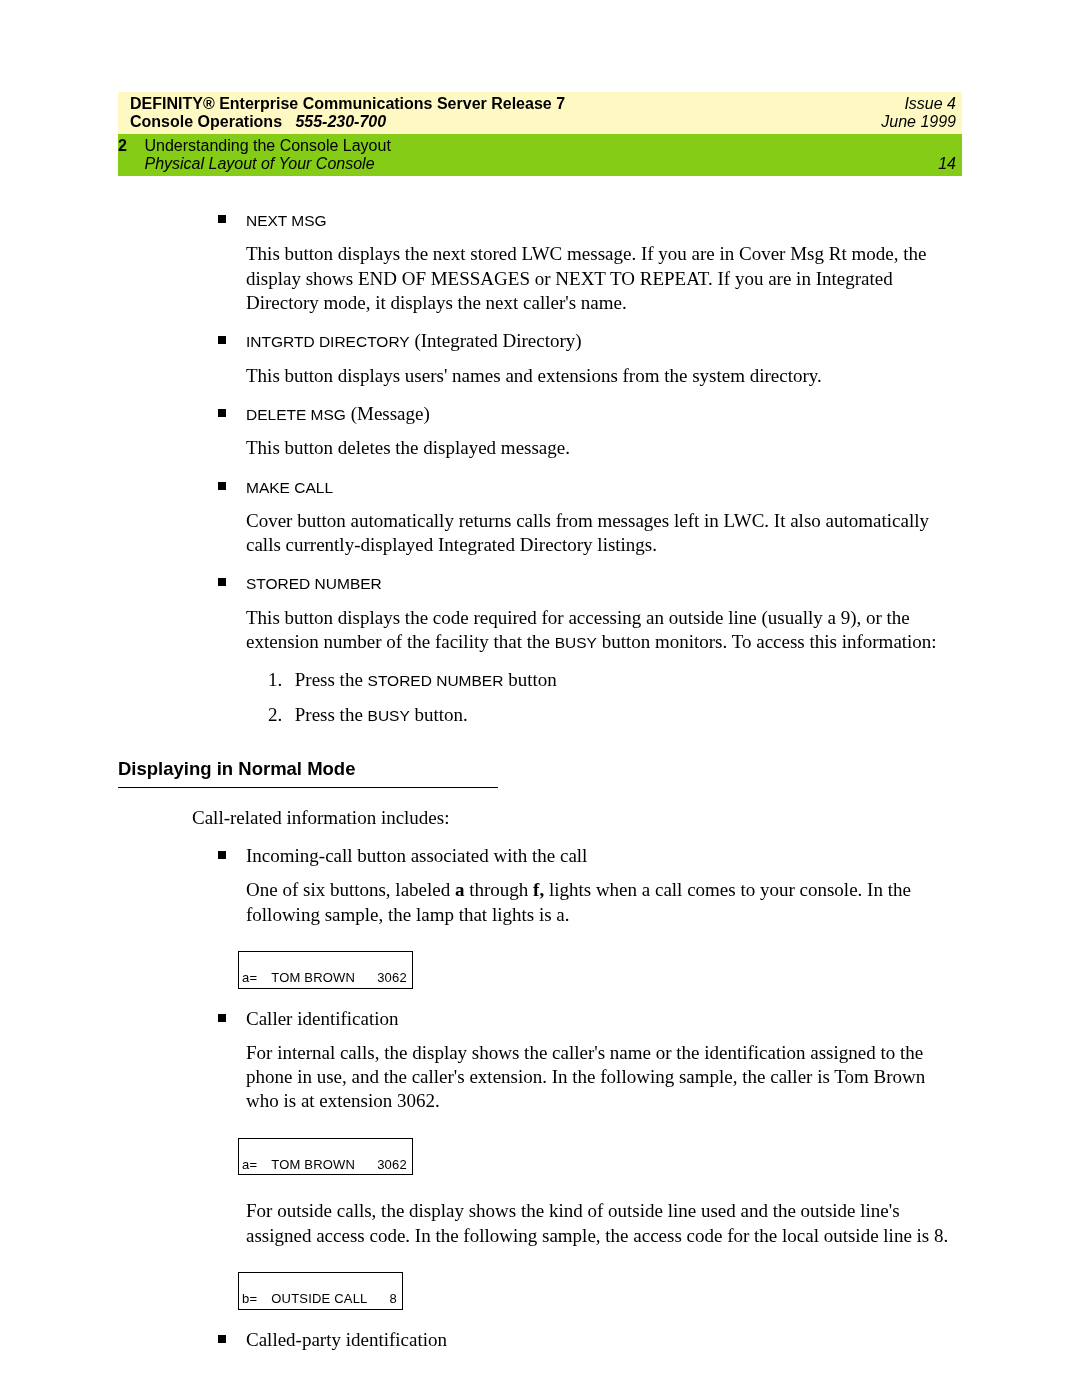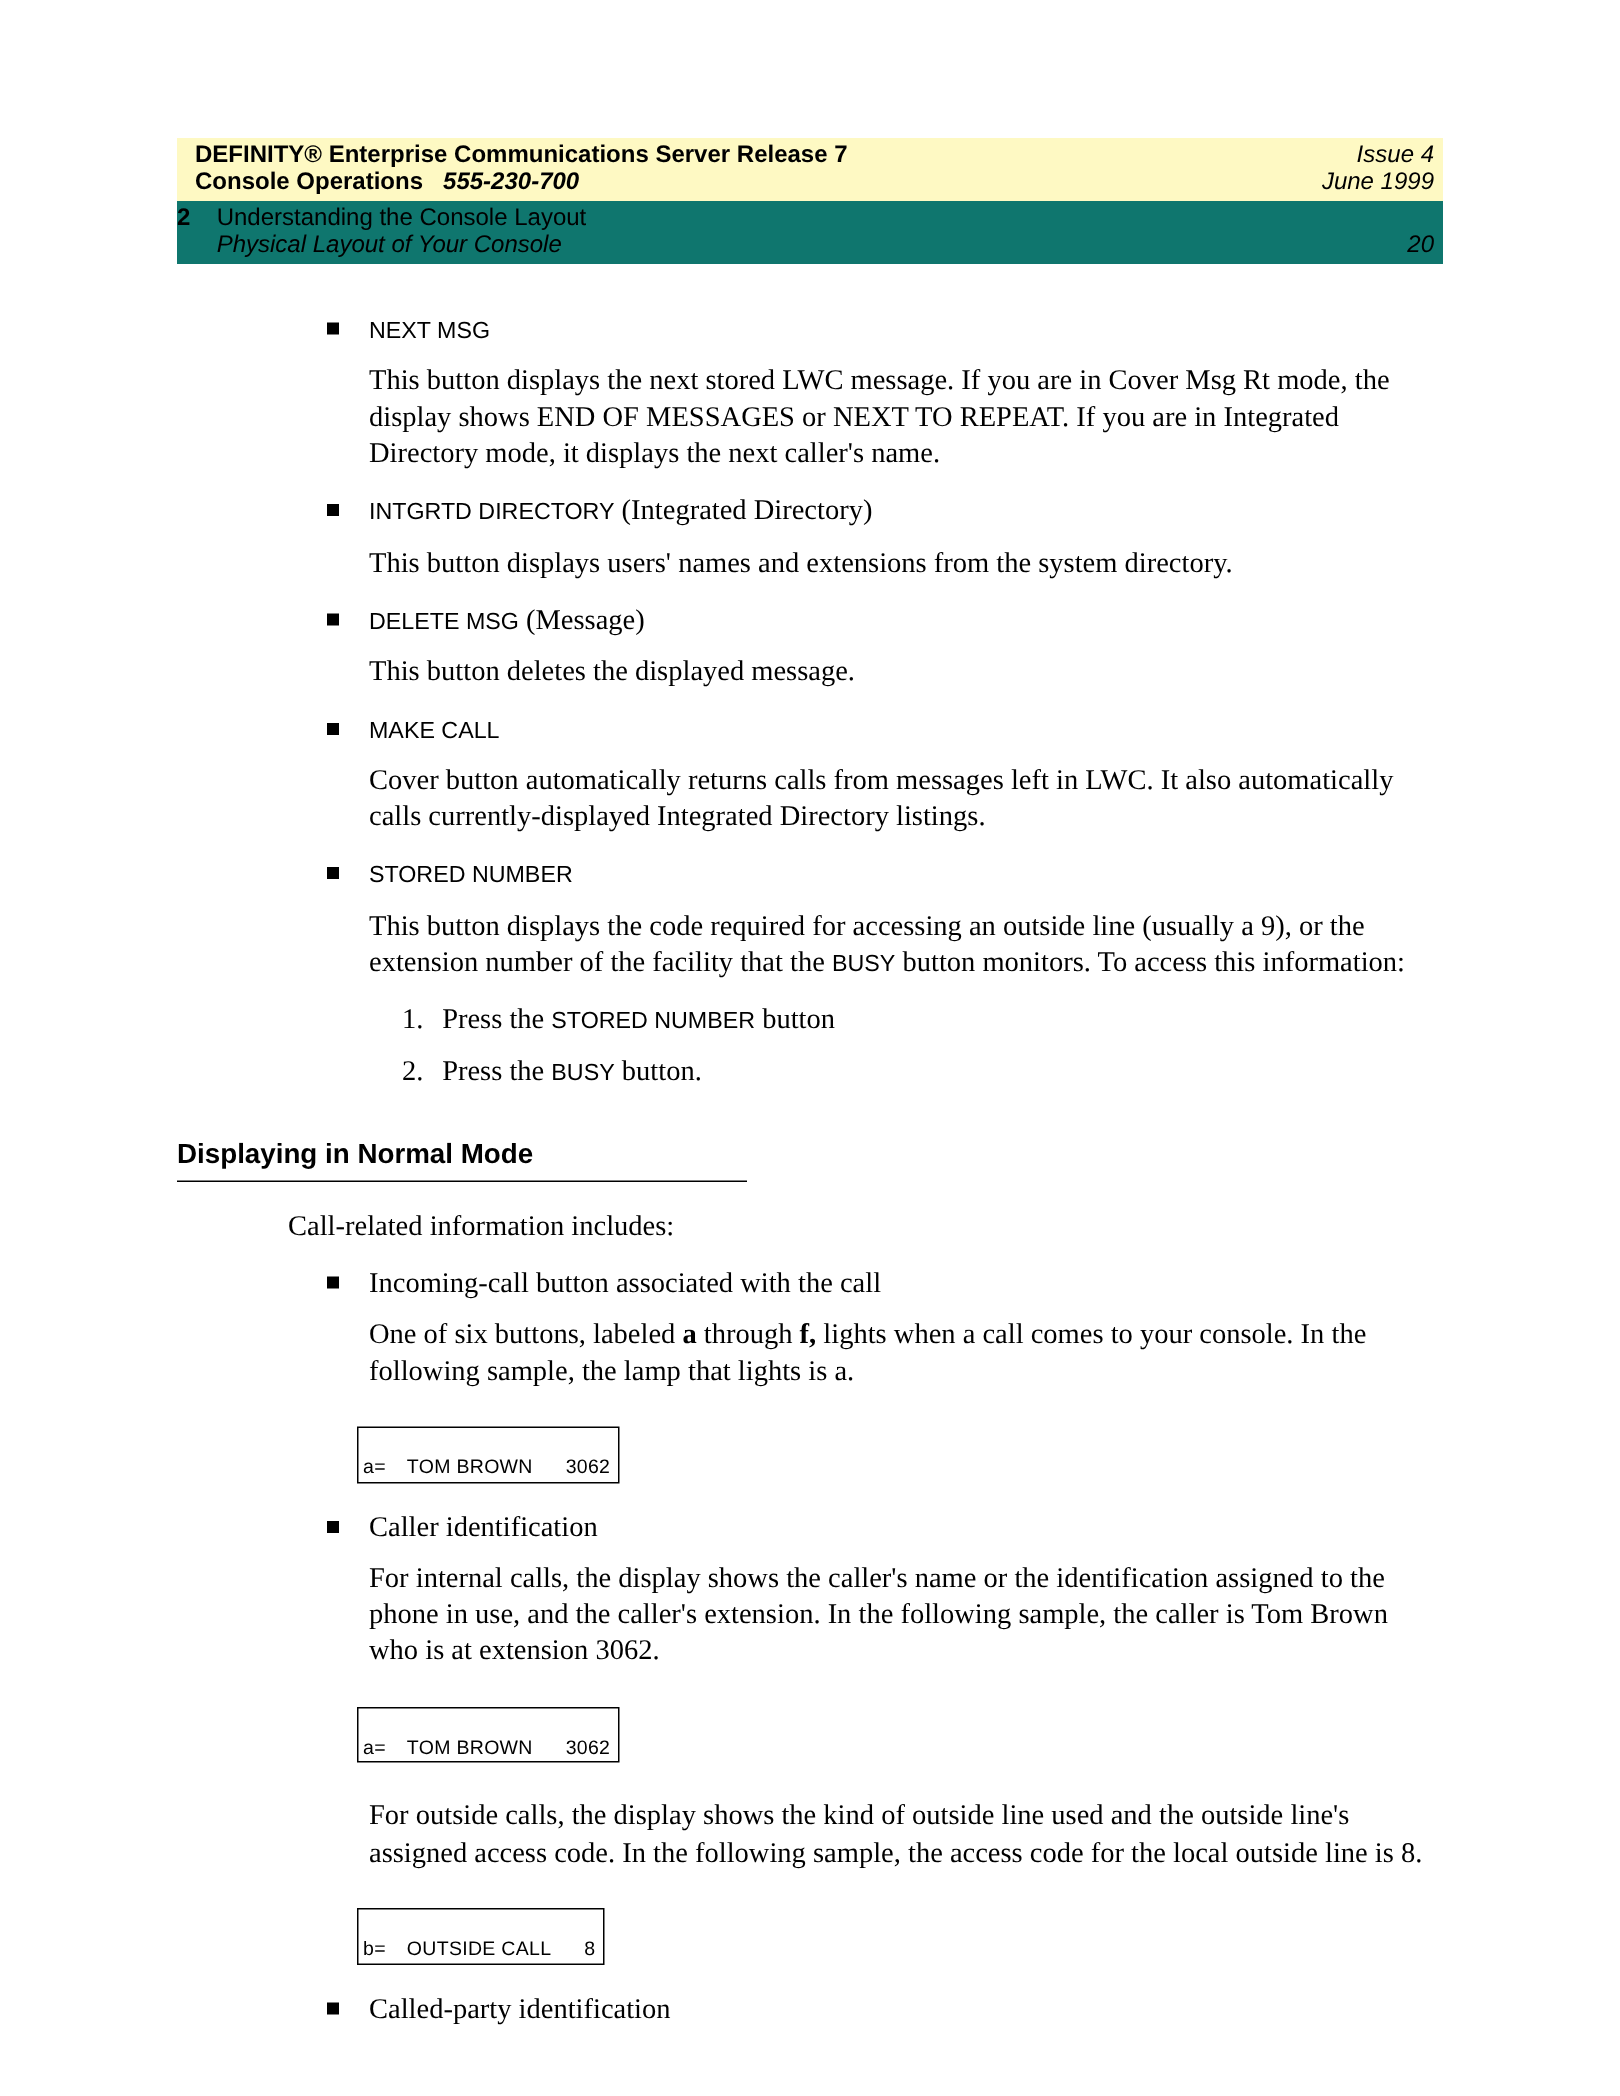--- a/index.html
+++ b/index.html
@@ -10,21 +10,21 @@
     width: 1080px;
     height: 1397px;
     position: relative;
   }
   .page {
     width: 1080px;
     padding: 92px 118px 0 118px;
   }
   .header-table { width: 100%; border-collapse: collapse; }
   .hdr-row1 { background: #fef9c3; }
-  .hdr-row2 { background: #0f766e; }
+  .hdr-row2 { background: #84cc16; }
   .hdr-cell { padding: 3px 6px; font-family: Arial, Helvetica, sans-serif; font-size: 16px; vertical-align: top; }
   .hdr-left { text-align: left; }
   .hdr-right { text-align: right; font-style: italic; }
   .hdr-bold { font-weight: bold; }
   .hdr-row1 .hdr-left { padding-left: 12px; }
   .hdr-row2 .hdr-left { padding-left: 0; }
   .hdr-num { display: inline-block; width: 22px; font-weight: bold; font-style: normal; vertical-align: top; }
   .hdr-sub { font-style: italic; color: #000; }
   .content {
     padding-left: 100px;
@@ -87,21 +87,21 @@
     </tr>
     <tr class="hdr-row2">
       <td class="hdr-cell hdr-left">
         <span class="hdr-num">2</span>
         <span style="display:inline-block; vertical-align:top;">
           <span>Understanding the Console Layout</span><br>
           <span class="hdr-sub">Physical Layout of Your Console</span>
         </span>
       </td>
       <td class="hdr-cell hdr-right" style="vertical-align:bottom;">
-        <span>20</span>
+        <span>14</span>
       </td>
     </tr>
   </tbody>
     </table>
 
   <div class="content">
     <div id="defs">
         <div>
           <div class="bullet-item"><span class="bullet-label">NEXT MSG</span></div>
           <div class="bullet-body serif">This button displays the next stored LWC message. If you are in Cover Msg Rt mode, the display shows END OF MESSAGES or NEXT TO REPEAT. If you are in Integrated Directory mode, it displays the next caller's name.</div>

